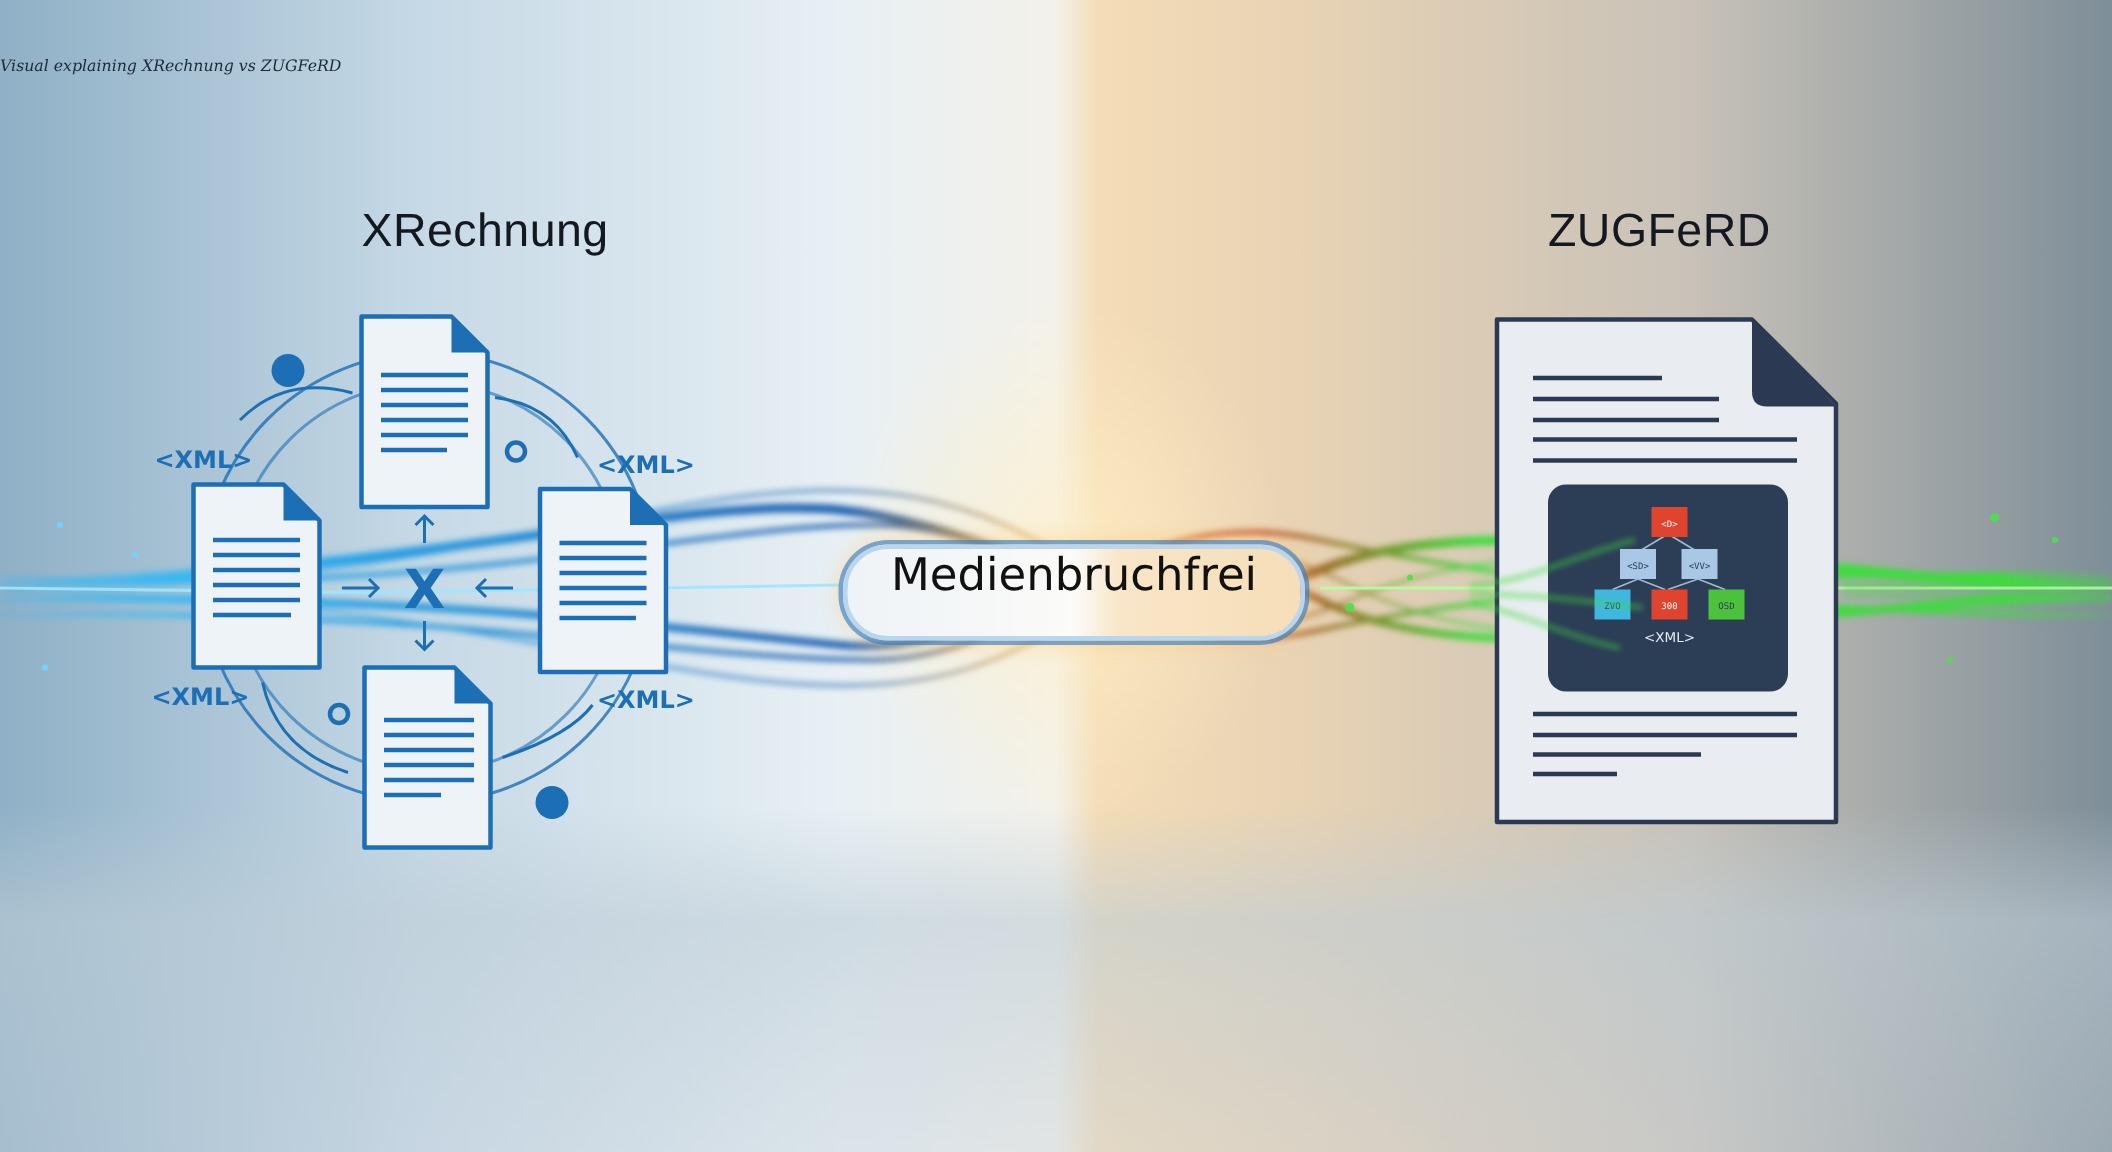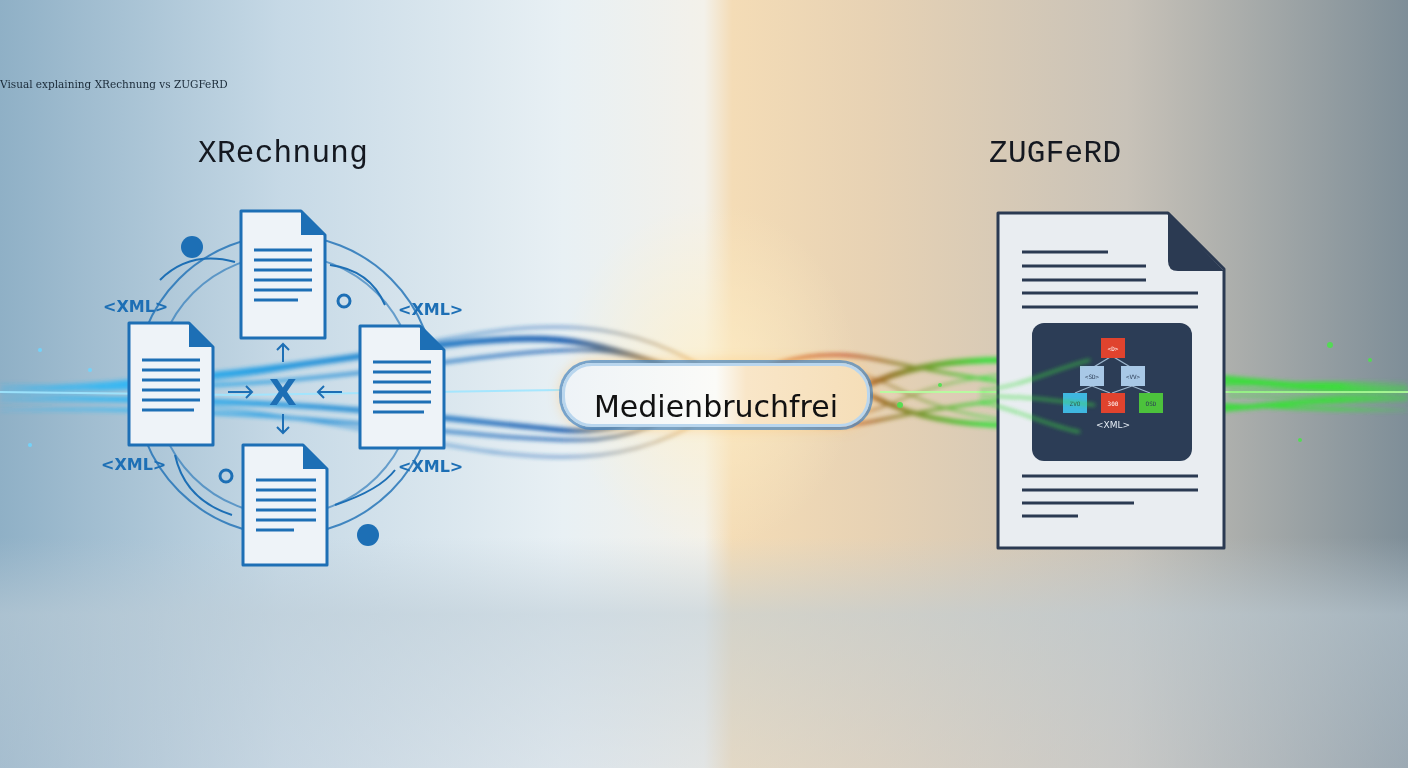--- a/index.html
+++ b/index.html
@@ -4,29 +4,29 @@
 <style>
   html, body { margin:0; padding:0; }
   body { width:1408px; height:768px; overflow:hidden; position:relative; font-family:"DejaVu Sans", sans-serif; }
   .bg { position:absolute; inset:0;
     background:
       linear-gradient(to bottom, rgba(255,255,255,0) 0%, rgba(255,255,255,0) 70%, rgba(190,205,215,0.6) 80%, rgba(200,210,220,0.4) 100%),
       linear-gradient(to right, #8fb0c6 0%, #c6d9e6 20%, #e8f0f4 40%, #f3f1ea 50%, #f4dcb6 52%, #e7d2b4 62%, #c8c2b8 80%, #7e8e98 100%);
   }
   .glow-center { position:absolute; left:560px; top:200px; width:300px; height:350px; border-radius:50%;
     background:radial-gradient(ellipse at center, rgba(255,240,200,0.7), rgba(255,220,160,0) 70%); }
-  .caption { position:absolute; left:0; top:38px; font-family:"DejaVu Serif", serif; font-size:10.5px; color:#1a2a38;margin-top:40px; }
-  .title { position:absolute; font-family:Liberation Mono, monospace; font-size:31px; color:#141820; font-weight:500; letter-spacing:0.3px; }
+  .caption { position:absolute; left:0; top:38px; font-family:"DejaVu Serif", serif; font-style:italic; font-size:10.5px; color:#1a2a38; }
+  .title { position:absolute; font-family:Liberation Sans, sans-serif; font-size:31px; color:#141820; font-weight:500; letter-spacing:0.3px;margin-left:43px; }
   .title.left { left:198px; top:136px; }
   .title.right { left:989px; top:136px; }
   svg.art { position:absolute; left:0; top:0; }
   .pill { position:absolute; left:562px; top:363px; width:302px; height:58px; border-radius:30px;
     background:linear-gradient(to right, #eef3f7 0%, #fbfbf8 50%, #f9e6c8 60%, #f5deb8 100%);
     border:3px solid #b9d6ee; box-shadow:0 0 0 3px rgba(40,120,200,0.6), 0 0 14px rgba(255,200,120,0.8);
-    display:flex; align-items:flex-end; justify-content:center; }
+    display:flex; align-items:flex-start; justify-content:center; }
   .pill span { font-size:30px; color:#111; font-family:"DejaVu Sans", sans-serif; }
   .xml-label { position:absolute; font-size:16px; font-weight:bold; color:#1d6fb5; font-family:"DejaVu Sans", sans-serif; }
 </style>
 </head>
 <body>
 
 <div class="bg"></div>
 <div class="glow-center"></div>
 
 <div class="caption">Visual explaining XRechnung vs ZUGFeRD</div>

